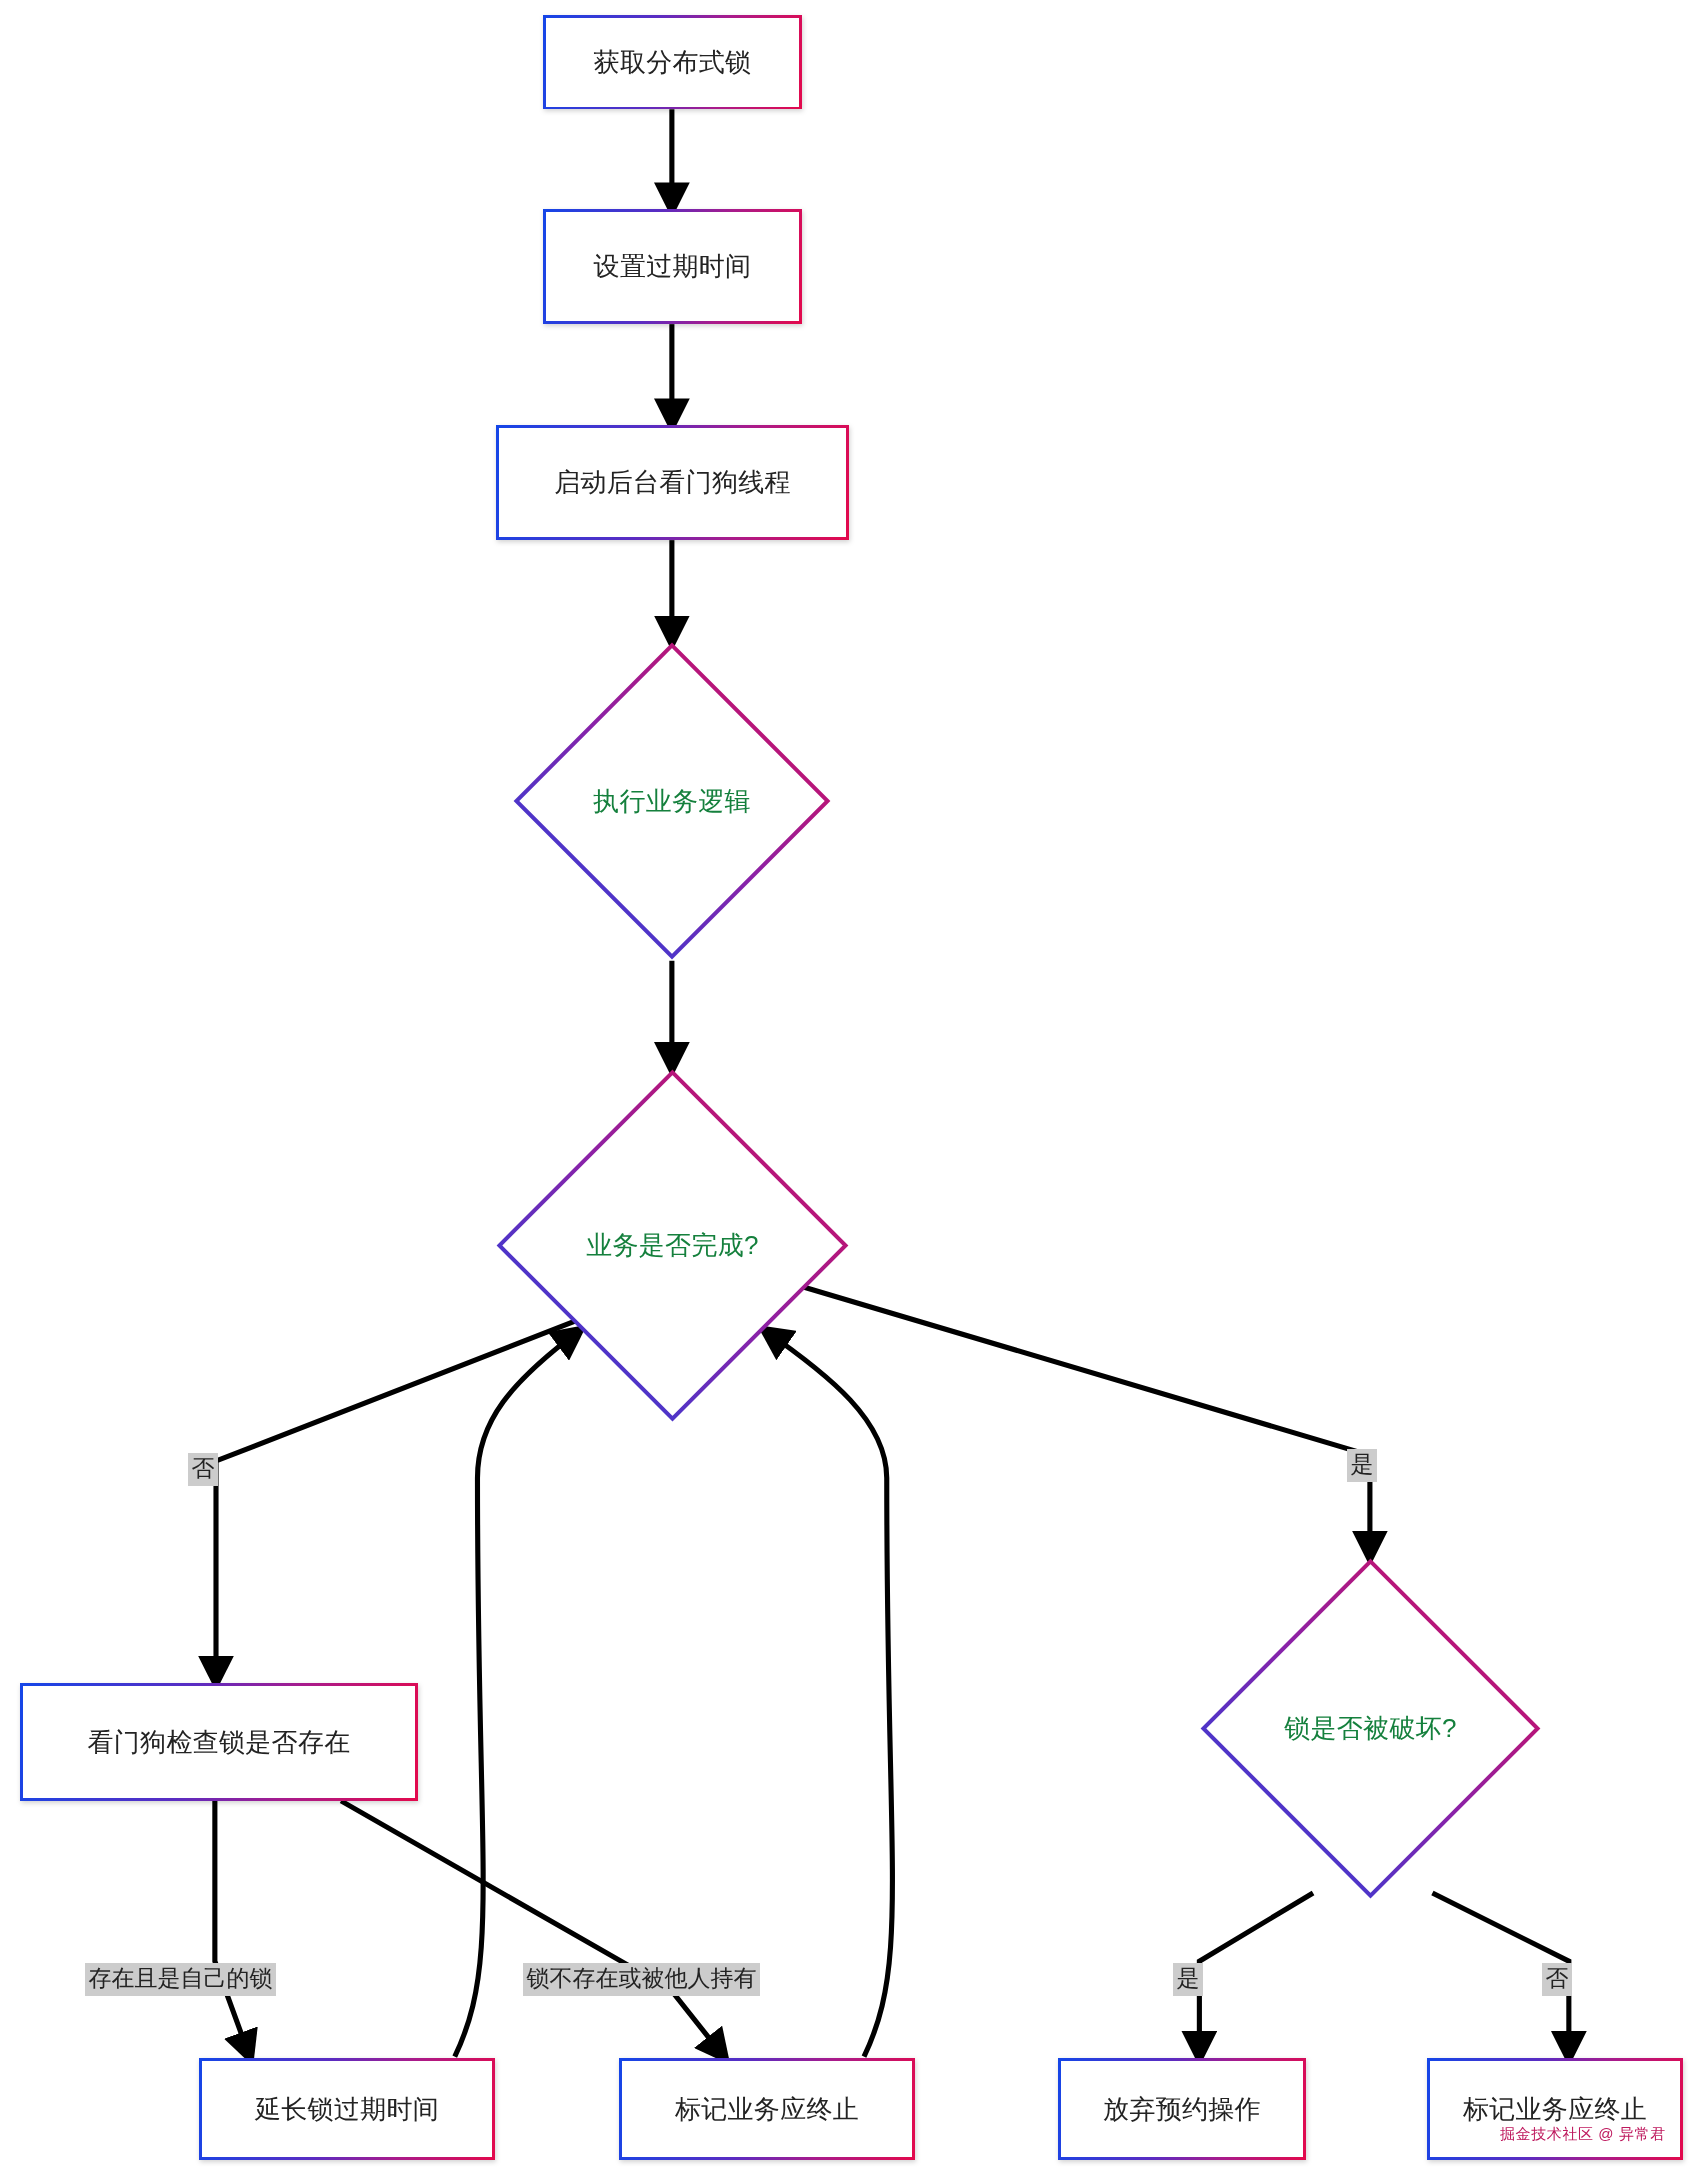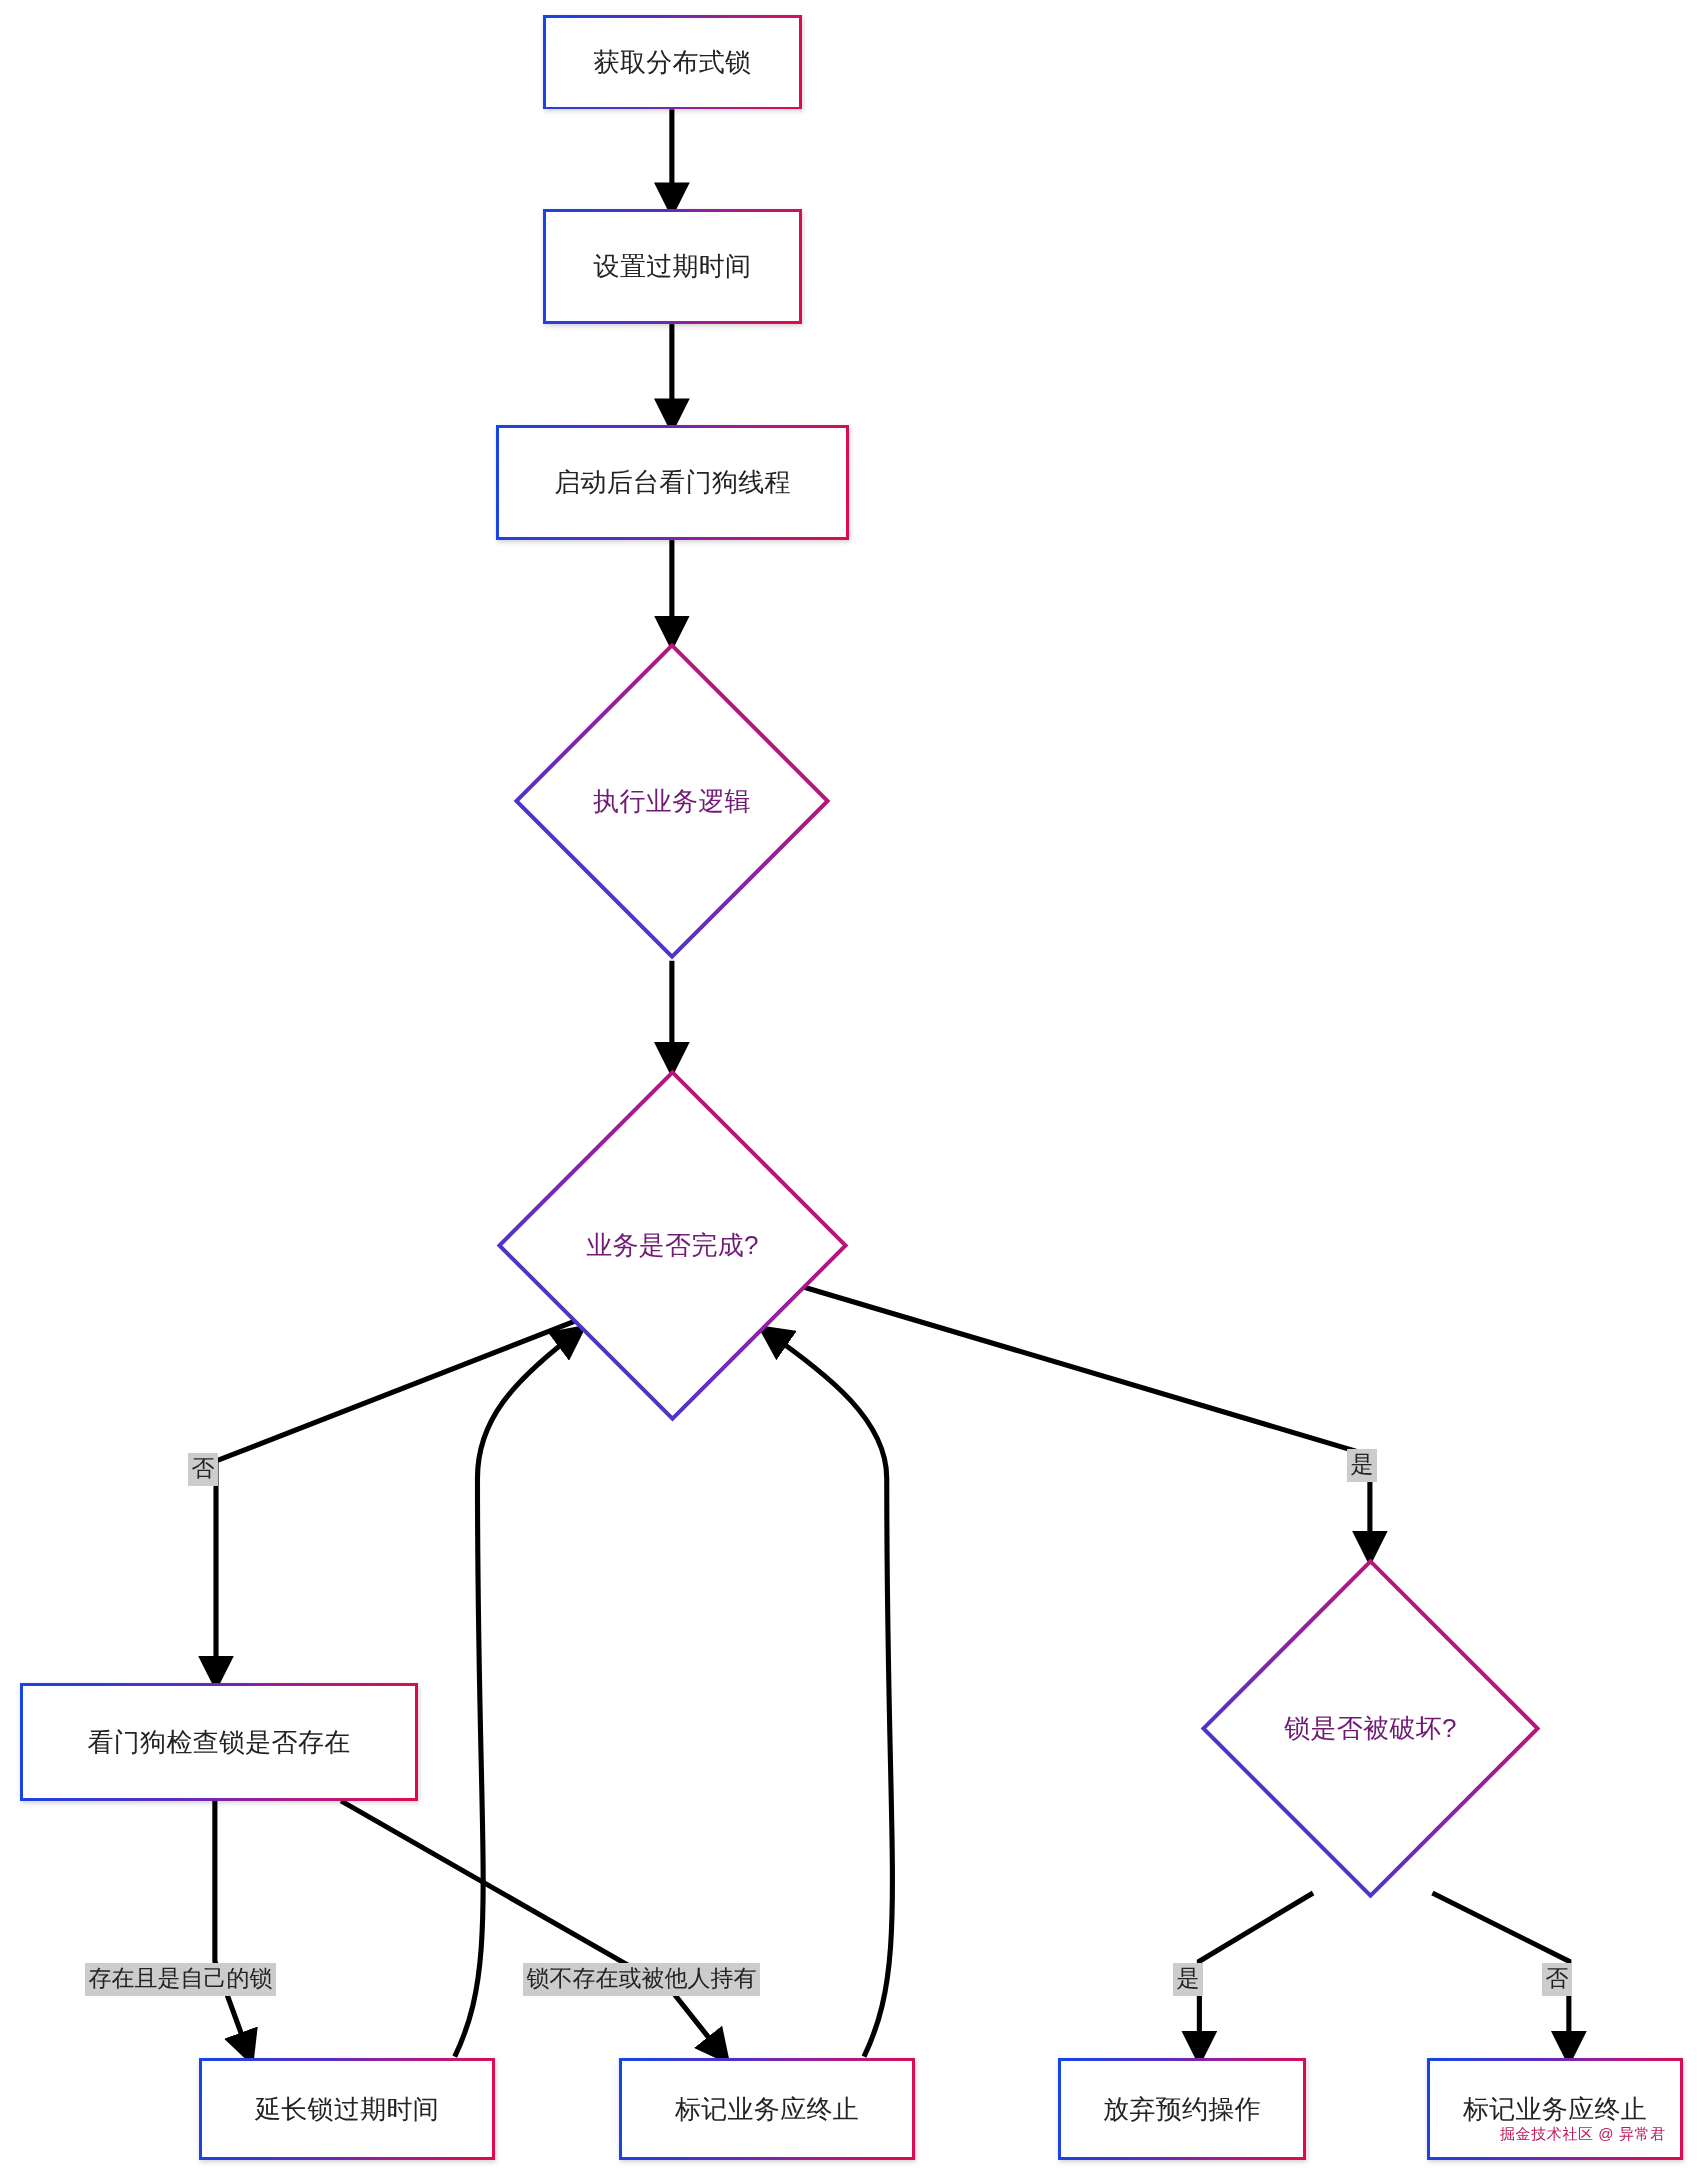--- a/index.html
+++ b/index.html
@@ -36,21 +36,21 @@
     text-align:center;
     padding:0 8px;
     box-sizing:border-box;
   }
   
   .diamond{background:transparent;}
   .diamond svg{position:absolute;left:0;top:0;overflow:visible;}
   .diamond .dlabel{
     position:relative;z-index:2;
     width:100%;text-align:center;
-    color:#701a75;
+    color:#15803d;
   }
 
   
   .elabel{
     position:absolute;
     background:#cccccc;
     color:#232323;
     font-size:23px;
     line-height:1.18;
     padding:2.3px 3.4px 3.4px 3.4px;

